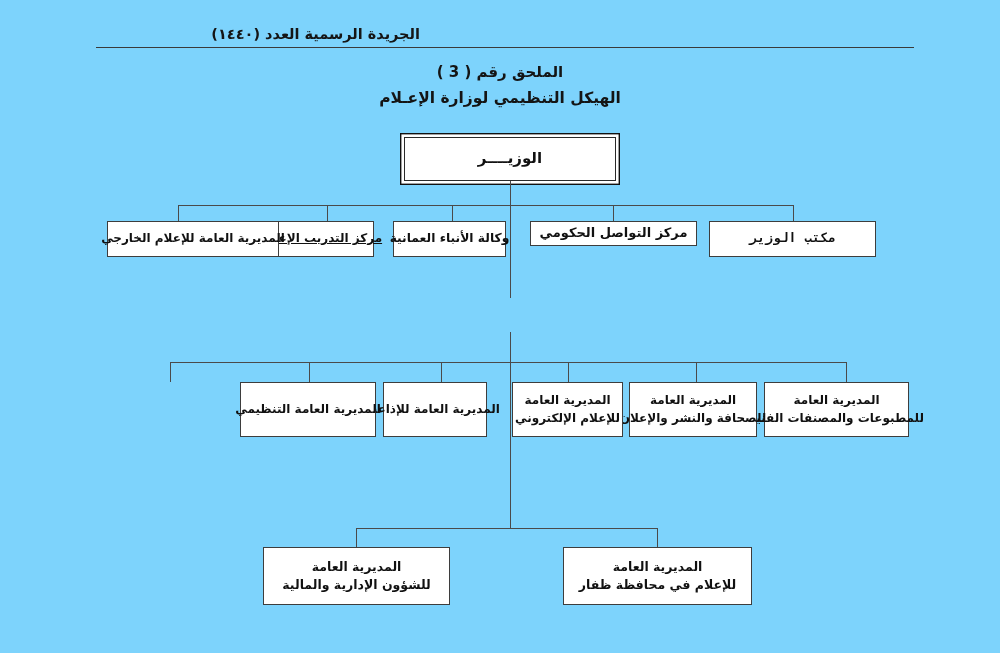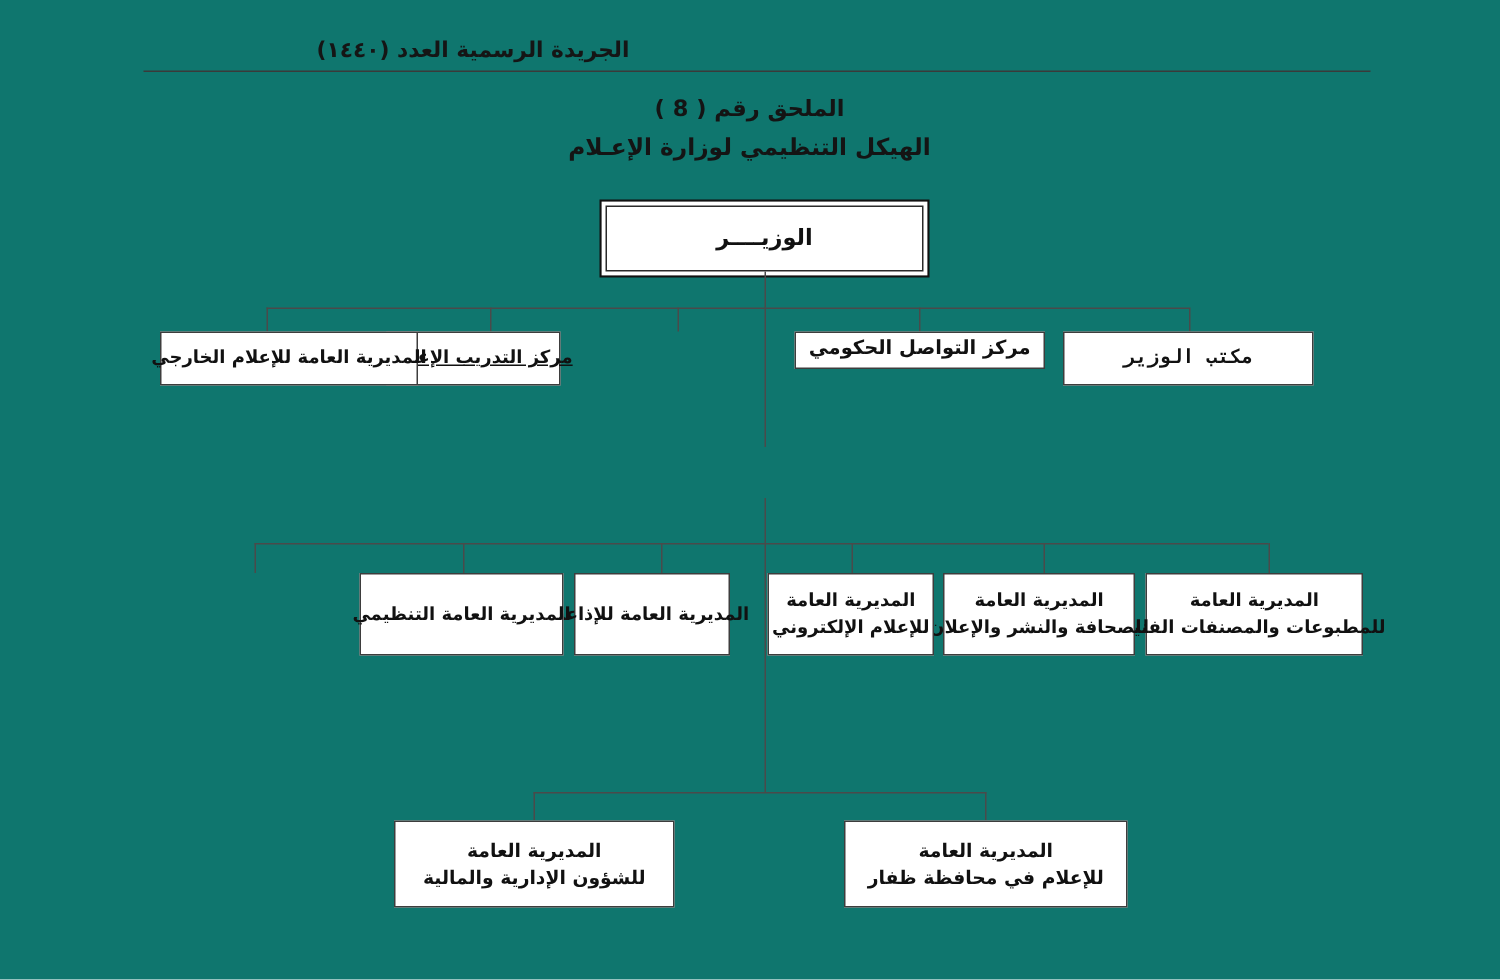--- a/index.html
+++ b/index.html
@@ -4,21 +4,21 @@
 <style>
   html, body {
     margin: 0;
     padding: 0;
     background: #ffffff;
   }
   #page {
     position: relative;
     width: 1000px;
     height: 653px;
-    background: #0f766e;
+    background: #7dd3fc;
     overflow: hidden;
     font-family: "DejaVu Sans", "Liberation Sans", sans-serif;
     color: #1a1a1a;
   }
   
   #header-text {
     position: absolute;
     top: 26px;
     right: 580px;
     font-size: 14.5px;
@@ -82,21 +82,21 @@
   .node .line { display: block; white-space: nowrap; }
 </style>
 </head>
 <body>
 
 <div id="page">
 
   <div id="header-text">الجريدة الرسمية العدد (١٤٤٠)</div>
   <div id="header-rule"></div>
 
-  <div class="doc-title" id="title-main">الملحق رقم ( 8 )</div>
+  <div class="doc-title" id="title-main">الملحق رقم ( 3 )</div>
   <div class="doc-title" id="title-sub">الهيكل التنظيمي لوزارة الإعـلام</div>
 
   <div class="node emphatic" style="left:404px; top:137px; width:212px; height:44px; font-size:15px;">
     <span class="line">الوزيــــر</span>
   </div>
 
   <div class="vline" style="left:509.5px; top:181px; height:24px;"></div>
 
   <div class="hline" style="left:178px; top:205px; width:615px;"></div>
 
@@ -107,20 +107,23 @@
   <div class="vline" style="left:793px; top:205px; height:16px;"></div>
 
   <div class="node" style="left:709px; top:221px; width:167px; height:36px; font-size:13px;font-family:Liberation Mono, monospace;">
     <span class="line">مكتب الوزير</span>
   </div>
 
   <div class="node" style="left:530px; top:221px; width:167px; height:25px; font-size:13px;">
     <span class="line">مركز التواصل الحكومي</span>
   </div>
 
+  <div class="node" style="left:393px; top:221px; width:113px; height:36px; font-size:12.3px;">
+    <span class="line">وكالة الأنباء العمانية</span>
+  </div>
 
   <div class="node" style="left:258px; top:221px; width:116px; height:36px; font-size:12px;text-decoration:underline;">
     <span class="line">مركز التدريب الإعلامي</span>
   </div>
 
   <div class="node" style="left:107px; top:221px; width:172px; height:36px; font-size:12px;">
     <span class="line">المديرية العامة للإعلام الخارجي</span>
   </div>
 
   <div class="vline" style="left:509.5px; top:205px; height:93px;"></div>

